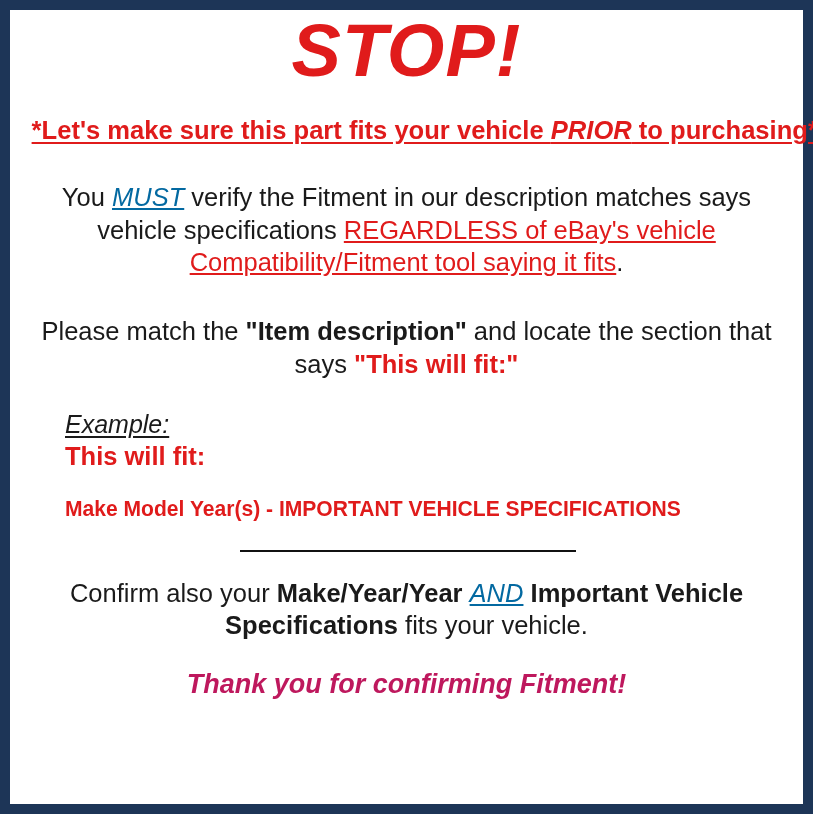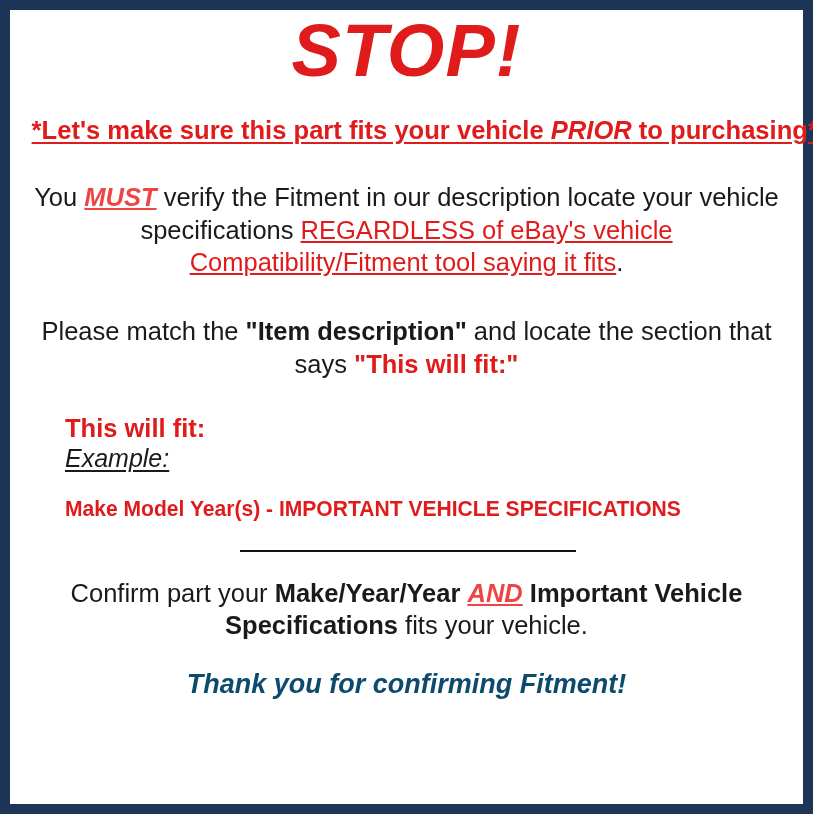--- a/index.html
+++ b/index.html
@@ -73,22 +73,22 @@
   }
   .para b { font-weight: bold; }
 
   .u-red {
     color: #e01b1b;
     font-weight: normal;
     text-decoration: underline;
     text-underline-offset: 2px;
   }
   .u-red-it {
-    color: #ef4444;
-    font-weight: bold;
+    color: #0369a1;
+    font-weight: normal;
     font-style: italic;
     text-decoration: underline;
     text-underline-offset: 2px;
   }
   .b-red {
     color: #e01b1b;
     font-weight: bold;
   }
 
   #para-must     { padding-top: 36px; }
@@ -136,59 +136,59 @@
     border-top: 2px solid #111111;
     width: 336px;
     margin: 0 0 0 222px;
   }
 
   #para-confirm { padding-top: 25px; }
   #para-vin     { padding-top: 36px; }
 
   #thankyou-line {
     text-align: center;
-    color: #0c4a6e;
+    color: #be185d;
     font-weight: bold;
     font-style: italic;
     font-size: 27px;
     line-height: 1.2;
     padding-top: 26px;
   }
 </style>
 </head>
 <body>
 
 <div id="notice-card">
   <div id="notice-body">
 
     <div id="stop-heading">STOP!</div>
 
     <div id="subtitle-line">
       <span>*Let's make sure this part fits your vehicle </span><span class="it">PRIOR</span><span> to purchasing*</span>
     </div>
 
     <div class="para" id="para-must">
-      <span>You </span><span class="u-red-it">MUST</span><span> verify the Fitment in our description locate your vehicle specifications </span><span class="u-red">REGARDLESS of eBay's vehicle Compatibility/Fitment tool saying it fits</span><span>.</span>
+      <span>You </span><span class="u-red-it">MUST</span><span> verify the Fitment in our description matches says vehicle specifications </span><span class="u-red">REGARDLESS of eBay's vehicle Compatibility/Fitment tool saying it fits</span><span>.</span>
     </div>
 
     <div class="para" id="para-itemdesc">
       <span>Please match the </span><b>"Item description"</b><span> and locate the section that says </span><span class="b-red">"This will fit:"</span>
     </div>
 
     <div id="example-block">
+      <div id="example-label">Example:</div>
       <div id="example-willfit">This will fit:</div>
-      <div id="example-label">Example:</div>
       <div id="example-spec">Make Model Year(s) - IMPORTANT VEHICLE SPECIFICATIONS</div>
     </div>
 
     <div id="divider-wrap">
       <hr id="divider-rule">
     </div>
 
     <div class="para" id="para-confirm">
-      <span>Confirm part your </span><b>Make/Year/Year</b><span> </span><span class="u-red-it">AND</span><span> </span><b>Important Vehicle Specifications</b><span> fits your vehicle.</span>
+      <span>Confirm also your </span><b>Make/Year/Year</b><span> </span><span class="u-red-it">AND</span><span> </span><b>Important Vehicle Specifications</b><span> fits your vehicle.</span>
     </div>
 
 
     <div id="thankyou-line">Thank you for confirming Fitment!</div>
 
   </div>
 </div>
 
 </body></html>

